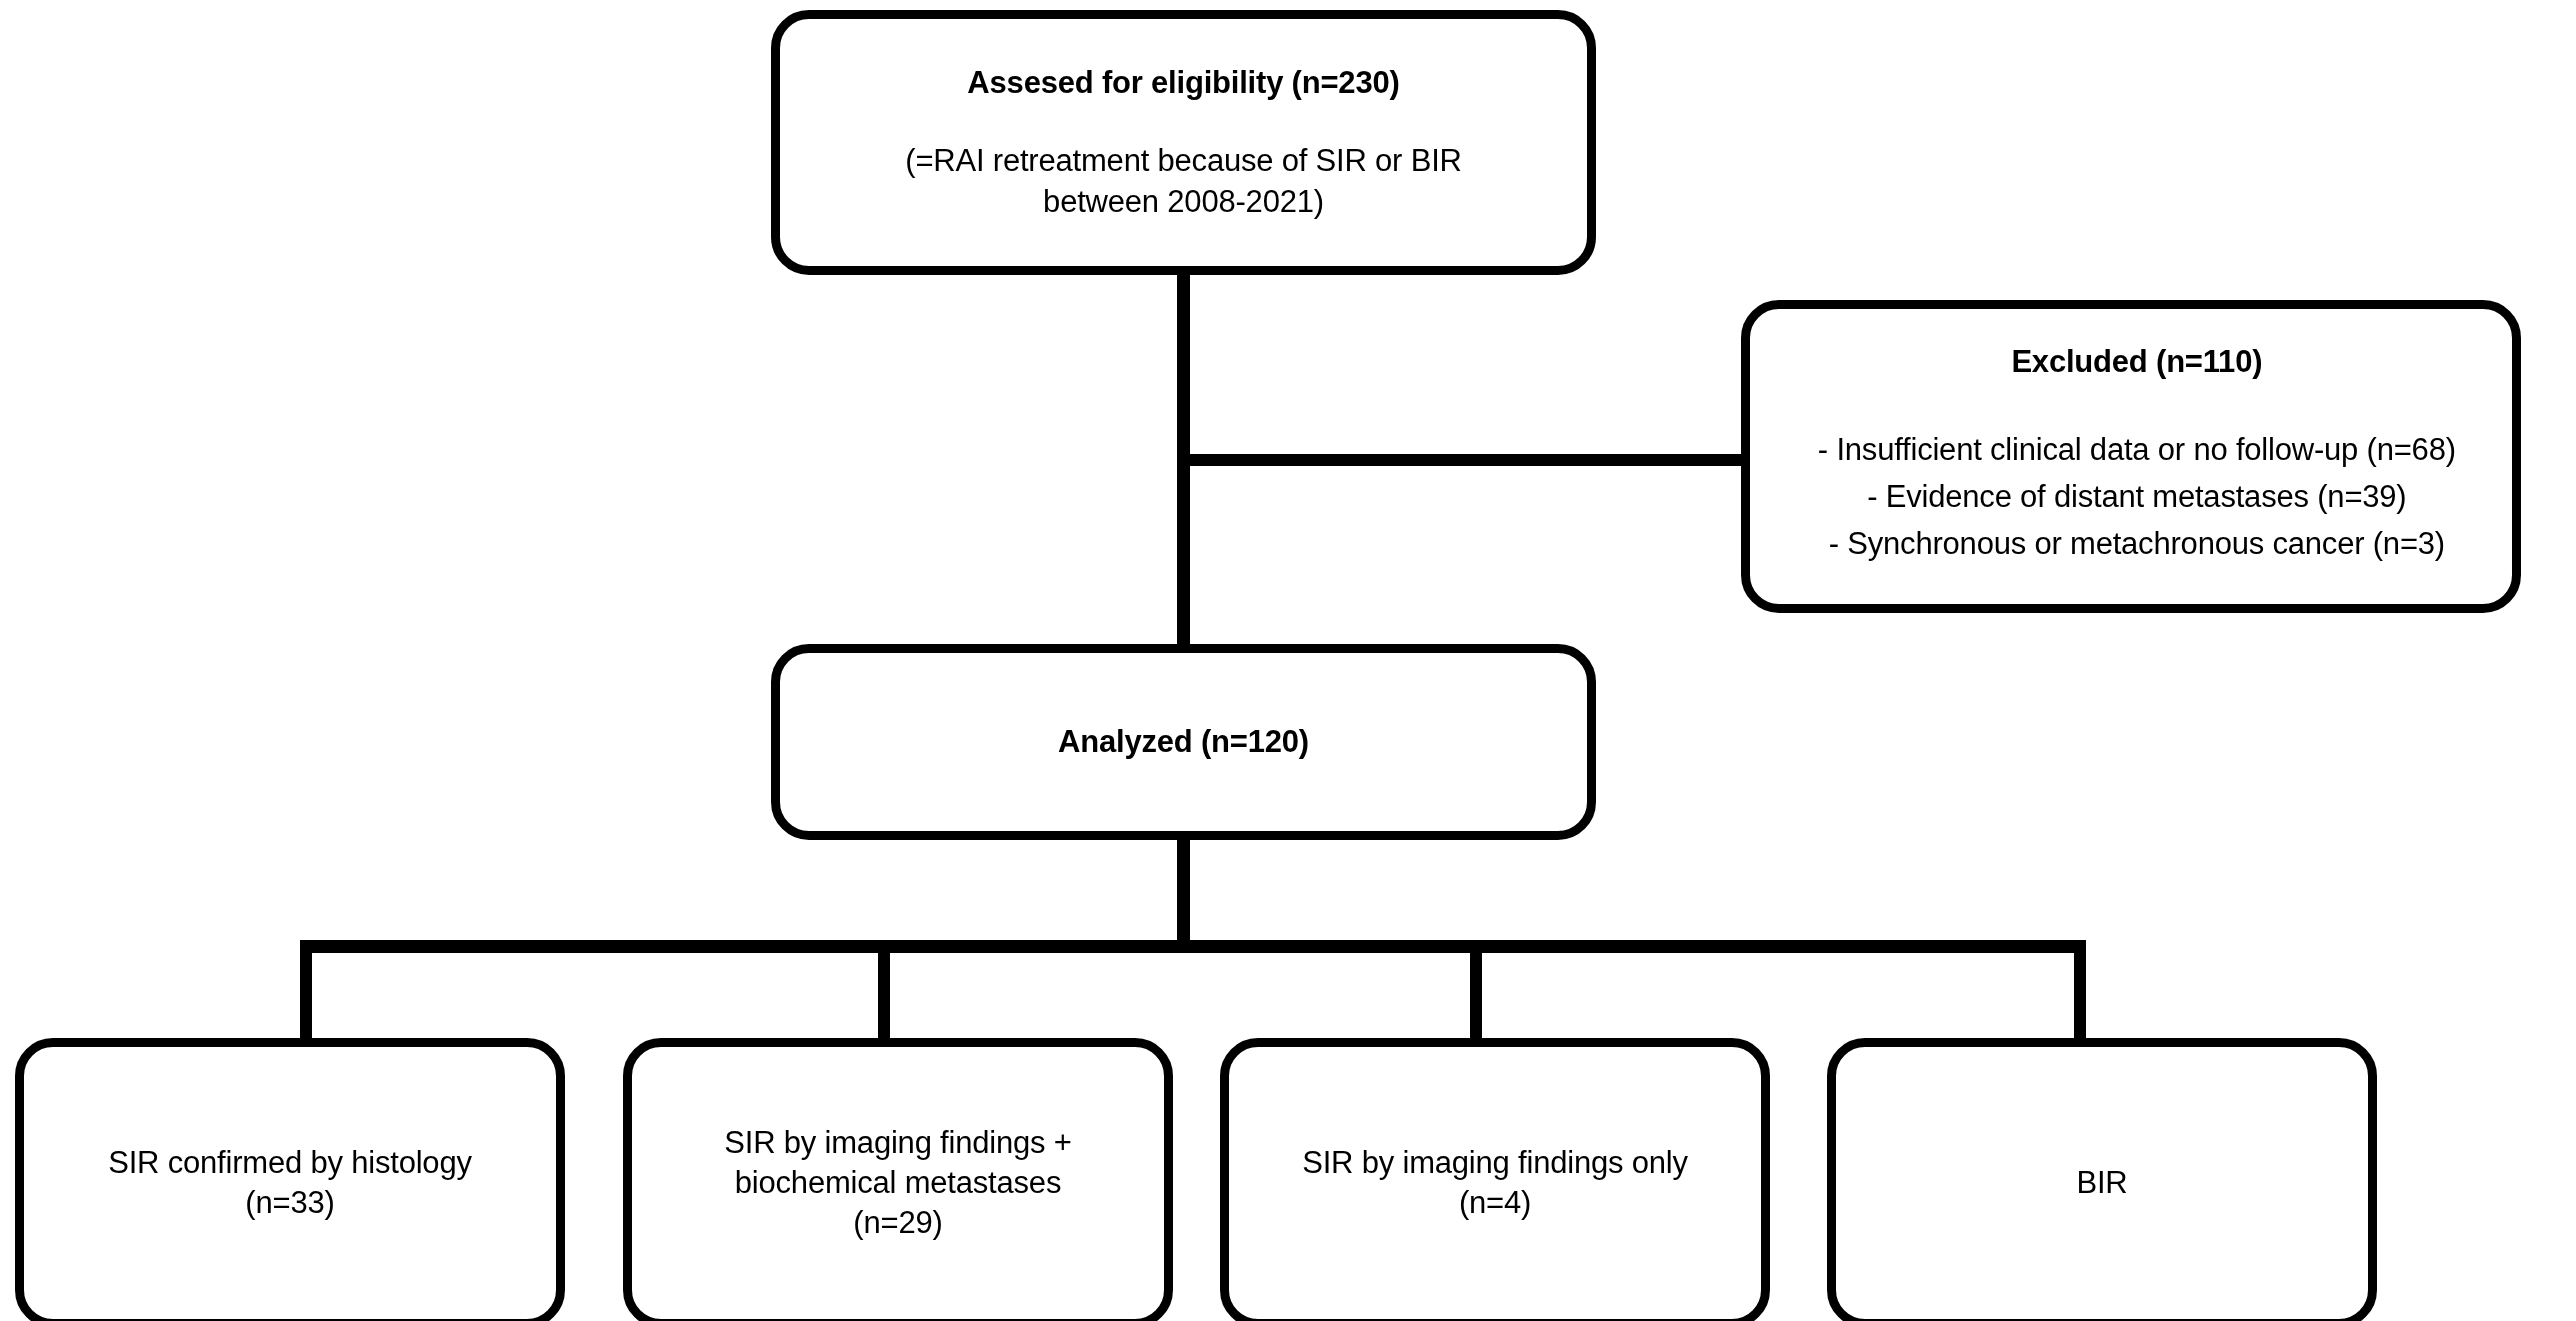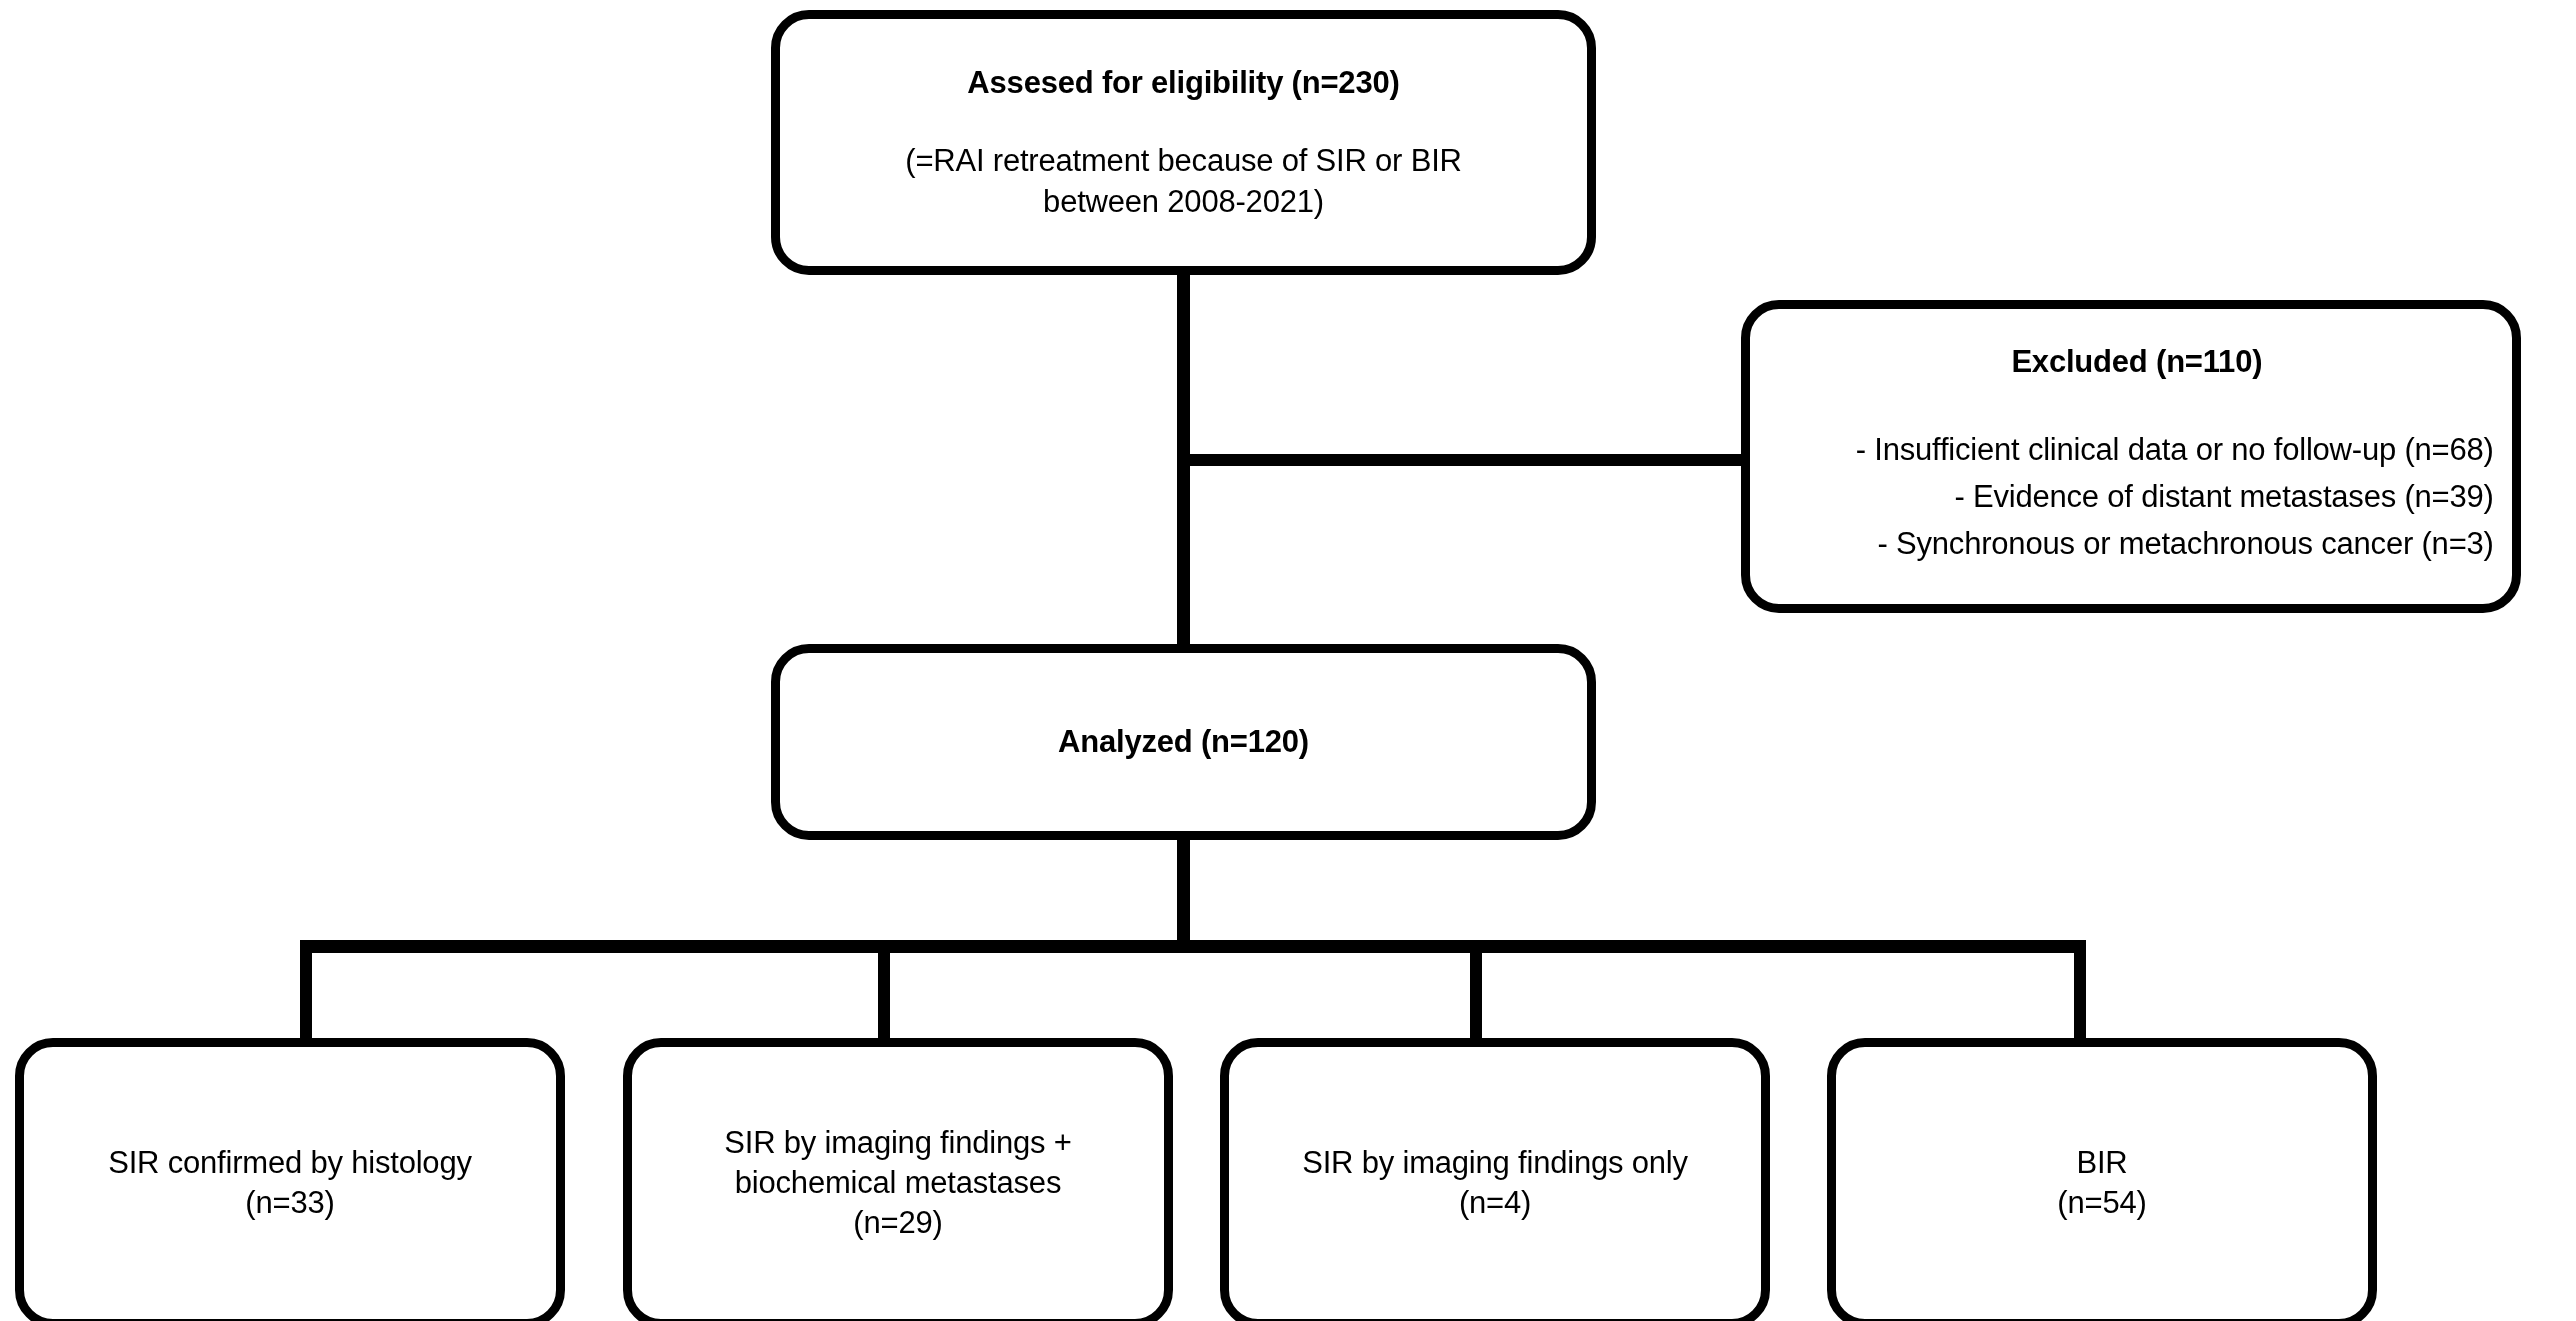--- a/index.html
+++ b/index.html
@@ -43,21 +43,21 @@
     white-space: nowrap;
     text-align: center;
   }
   .node .line.bold {
     font-weight: bold;
   }
   .node .line.gap {
     margin-top: 38px;
   }
   .node .line.left {
-    text-align: right;
+    text-align: center;
   }
   .node .block {
     width: 100%;
   }
   .node .block.bullets {
     margin-top: 47px;
   }
   .node .block.bullets .line {
     margin-bottom: 6.7px;
   }
@@ -134,17 +134,16 @@
     <span class="line">(n=29)</span>
   </div>
 
   <div class="node" id="node-sir-imaging">
     <span class="line">SIR by imaging findings only</span>
     <span class="line">(n=4)</span>
   </div>
 
   <div class="node" id="node-bir">
     <span class="line">BIR</span>
-    <span class="line">(n=54)</span>
   </div>
 
 </div>
 
 
 </body></html>

